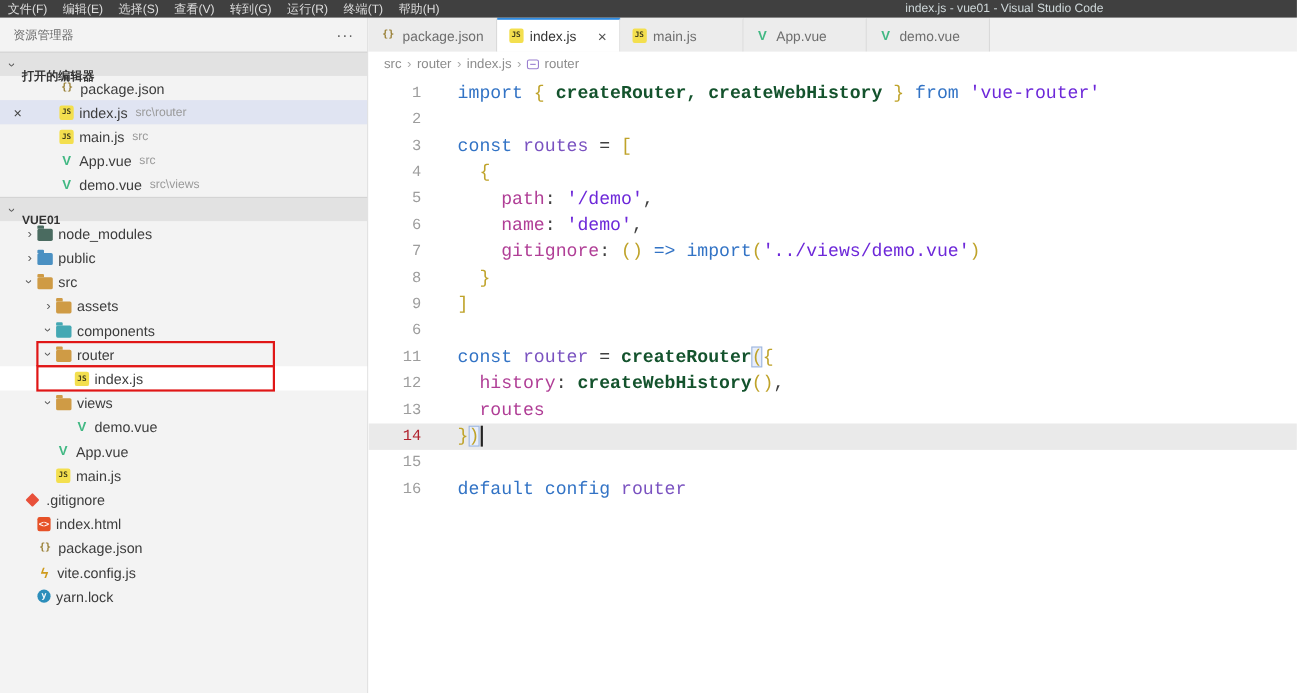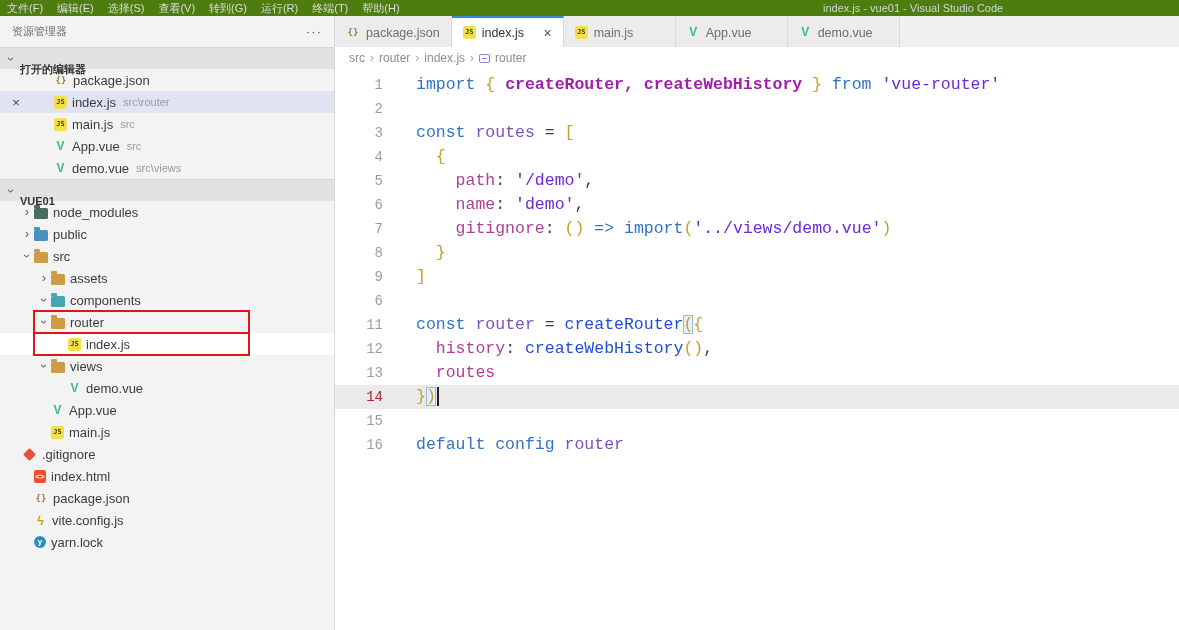--- a/index.html
+++ b/index.html
@@ -1,20 +1,20 @@
 <!DOCTYPE html>
 <html><head>
 <meta charset="utf-8">
 <style>
   * { box-sizing: border-box; }
   html,body { margin:0; padding:0; width:1179px; height:630px; overflow:hidden;
     font-family:"Liberation Sans", sans-serif; background:#fff; }
 
   
-  .menubar { height:16px; background:#4d7c0f; display:flex; align-items:center;
+  .menubar { height:16px; background:#404040; display:flex; align-items:center;
     color:#dcdcdc; font-size:11px; position:relative; }
   .menu-item { padding:0 7px; cursor:default; white-space:nowrap; }
   .window-title { position:absolute; left:823px; top:0; line-height:16px; color:#cfd8da; font-size:11px; }
 
   
   .main { display:flex; height:614px; }
   .sidebar { width:335px; flex:none; background:#f3f3f3; border-right:1px solid #d8d8d8;
     font-size:13px; color:#3c3c3c; overflow:hidden; }
   .editor-col { flex:1; display:flex; flex-direction:column; background:#fff; min-width:0; }
 
@@ -74,24 +74,24 @@
   .code { flex:1; background:#fff; overflow:hidden; padding-top:4px; position:relative;
     font-family:"Liberation Mono","DejaVu Sans Mono", monospace; font-size:16.5px; line-height:24px; }
   .code-line { display:flex; height:24px; }
   .code-line.current { background:#eaeaea; }
   .ln { width:62px; flex:none; text-align:right; padding-right:14px; color:#9d9d9d;
     font-size:14px; line-height:24px; }
   .code-line.current .ln { color:#b0222d; }
   .lc { white-space:pre; padding-left:19px; }
 
   .tk-k  { color:#3273c5; }
-  .tk-im { color:#a21caf; font-weight:bold;margin-top:27px; }
+  .tk-im { color:#14532d; font-weight:bold;margin-top:27px; }
   .tk-s  { color:#6d28d9; }
   .tk-p  { color:#b03e96; }
-  .tk-f  { color:#1d4ed8; font-weight:normal; }
+  .tk-f  { color:#14532d; font-weight:bold; }
   .tk-b  { color:#bfa32a; }
   .tk-v  { color:#7a52c0; }
   .tk-d  { color:#404040; }
   .tk-bm { color:#bfa32a; outline:1px solid #9db6de; outline-offset:-1px; background:#e8eefb; }
 
   .cursor { display:inline-block; width:2px; height:19px; background:#222;
     vertical-align:text-bottom; margin-left:1px; }
 </style>
 </head>
 <body>

